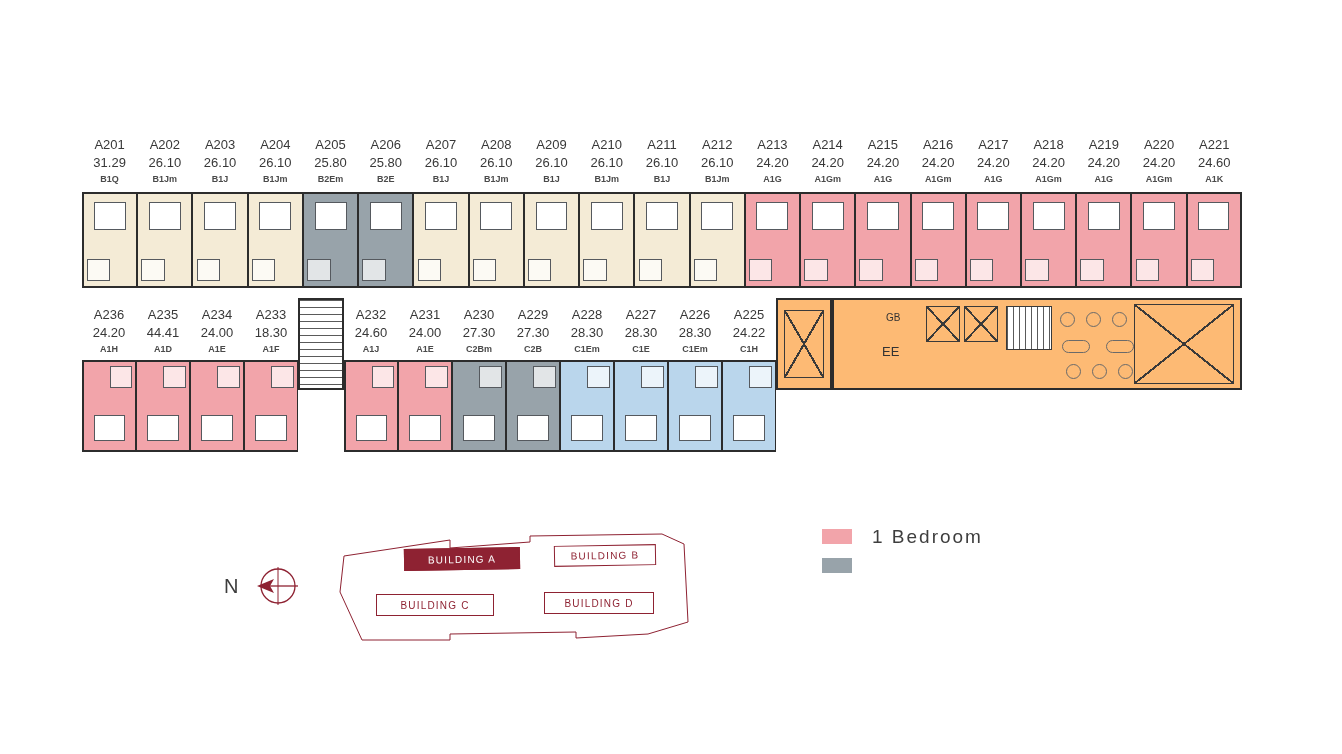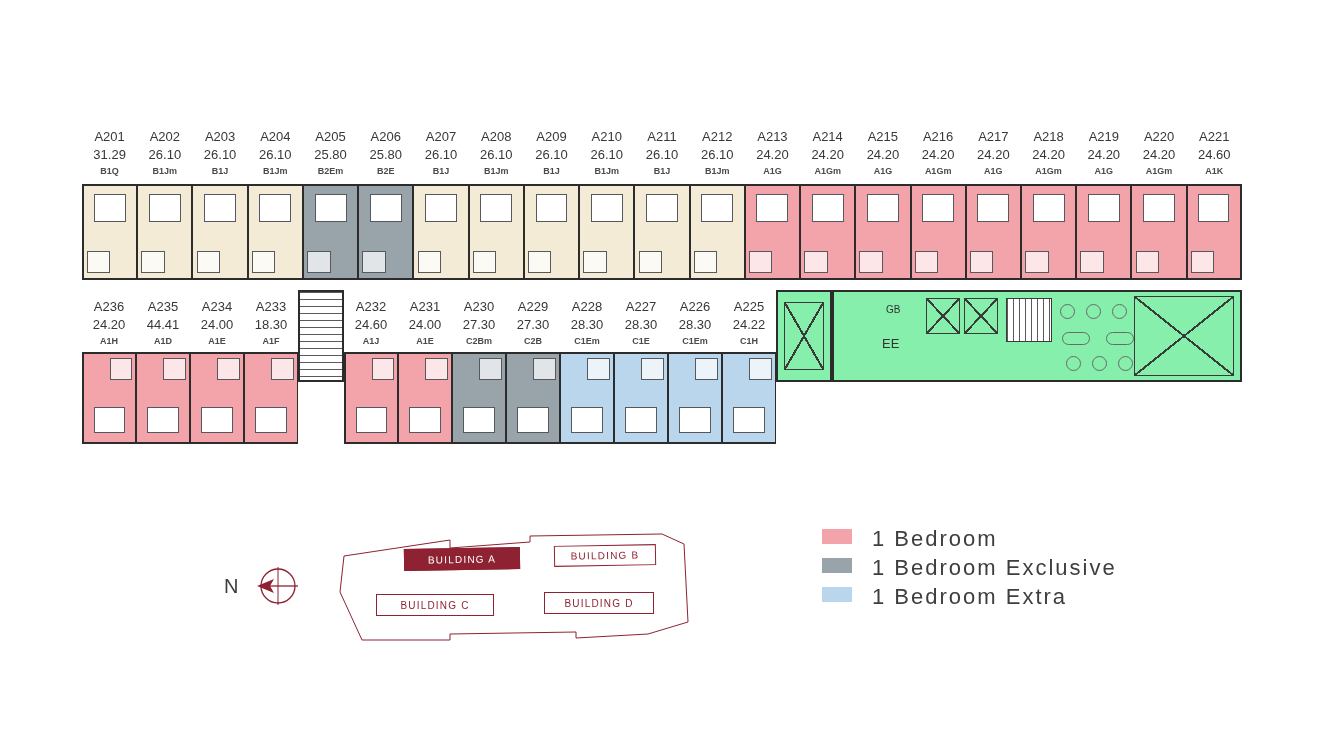--- a/index.html
+++ b/index.html
@@ -1,20 +1,20 @@
 <!DOCTYPE html>
 <html><head>
 <meta charset="utf-8">
 <style>
   *{margin:0;padding:0;box-sizing:border-box}
   html,body{width:1342px;height:754px;background:#ffffff;overflow:hidden;
     font-family:"Liberation Sans",sans-serif;color:#3a3a3a;position:relative}
 
   
-  .plan{position:absolute;left:82px;top:126px;width:1160px}
+  .plan{position:absolute;left:82px;top:134px;width:1160px}
   #top-row{display:flex;width:1160px}
   #top-row .cell{flex:1 1 0;min-width:0}
   #bottom-row{display:flex;width:1160px;margin-top:10px}
   #bottom-row .cell{flex:0 0 54px;width:54px}
   .slot{display:contents}
 
   .cell{display:flex;flex-direction:column;align-items:stretch}
   .cell .labels{text-align:center;line-height:1.15}
   .cell.top .labels{height:58px;display:flex;flex-direction:column;justify-content:flex-end;padding-bottom:8px}
   .cell.bot .labels{height:62px;display:flex;flex-direction:column;justify-content:flex-start;padding-top:10px}
@@ -27,21 +27,21 @@
   .cell.bot .unit{height:92px}
   #top-row .cell:first-child .unit,#bottom-row .cell:first-child .unit{border-left-width:2px}
   #top-row .cell:last-child .unit{border-right-width:2px}
   .bed{position:absolute;left:20%;width:60%;height:30%;background:#fff;border:1px solid #55595e}
   .cell.top .bed{top:9%}
   .cell.bot .bed{bottom:10%}
   .bath{position:absolute;width:44%;height:24%;background:rgba(255,255,255,.72);border:1px solid #55595e}
   .cell.top .bath{bottom:5%;left:6%}
   .cell.bot .bath{top:5%;right:6%}
 
-  .block{height:92px;border:2px solid #2c2c2c;background:#86efac;position:relative}
+  .block{height:92px;border:2px solid #2c2c2c;background:#fdba74;position:relative}
   #bottom-row .gapcell{flex:0 0 46px;width:46px}
   .gapcell .block{background:repeating-linear-gradient(to bottom,#5a5a5a 0 1px,#ffffff 1px 7px)}
   #bottom-row .shaftcell{flex:0 0 56px;width:56px}
   .xpat{background:
     linear-gradient(to top right,transparent calc(50% - 1px),#3a3a3a calc(50% - 1px) calc(50% + 1px),transparent calc(50% + 1px)),
     linear-gradient(to bottom right,transparent calc(50% - 1px),#3a3a3a calc(50% - 1px) calc(50% + 1px),transparent calc(50% + 1px))}
   .shaftcell .inner{position:absolute;left:6px;right:6px;top:10px;bottom:10px;border:1px solid #3a3a3a}
   #bottom-row .corecell{flex:1 1 auto;width:auto}
 
   .core-gb{position:absolute;left:52px;top:12px;font-size:10px;color:#333}
@@ -64,21 +64,21 @@
   .bldg.c{left:46px;top:66px;width:118px;height:22px}
   .bldg.d{left:214px;top:64px;width:110px;height:22px}
 
   .north{position:absolute;left:224px;top:560px;display:flex;align-items:center;gap:6px}
   .nlabel{font-size:20px;color:#3d3d3d}
 
   
   .legend{position:absolute;left:822px;top:526px}
   .lrow{display:flex;align-items:flex-start;margin-bottom:8px;height:21px}
   .sw{width:30px;height:15px;margin-right:20px;margin-top:3px;flex:0 0 30px}
-  .llabel{font-size:22px;letter-spacing:2px;color:#3e3e3e;white-space:nowrap}
+  .llabel{font-size:19px;letter-spacing:2px;color:#3e3e3e;white-space:nowrap}
 </style>
 </head>
 <body>
 
 <div class="plan">
   <div id="top-row">
       <div class="cell top">
     <div class="labels">
       <div class="uid">A201</div>
       <div class="uarea">31.29</div>
@@ -485,19 +485,14 @@
   <div class="bldg d">BUILDING D</div>
 </div>
 
 <div class="legend">
   <div class="lrow">
     <span class="sw" style="background: rgb(242, 164, 170);"></span>
     <span class="llabel">1 Bedroom</span>
   </div>
   <div class="lrow">
     <span class="sw" style="background: rgb(152, 163, 170);"></span>
-    <span class="llabel">1 Bedroom Exclusive</span>
-  </div>
-  <div class="lrow">
-    <span class="sw" style="background: rgb(186, 214, 236);"></span>
-    <span class="llabel">1 Bedroom Extra</span>
   </div>
 </div>
 
 </body></html>

